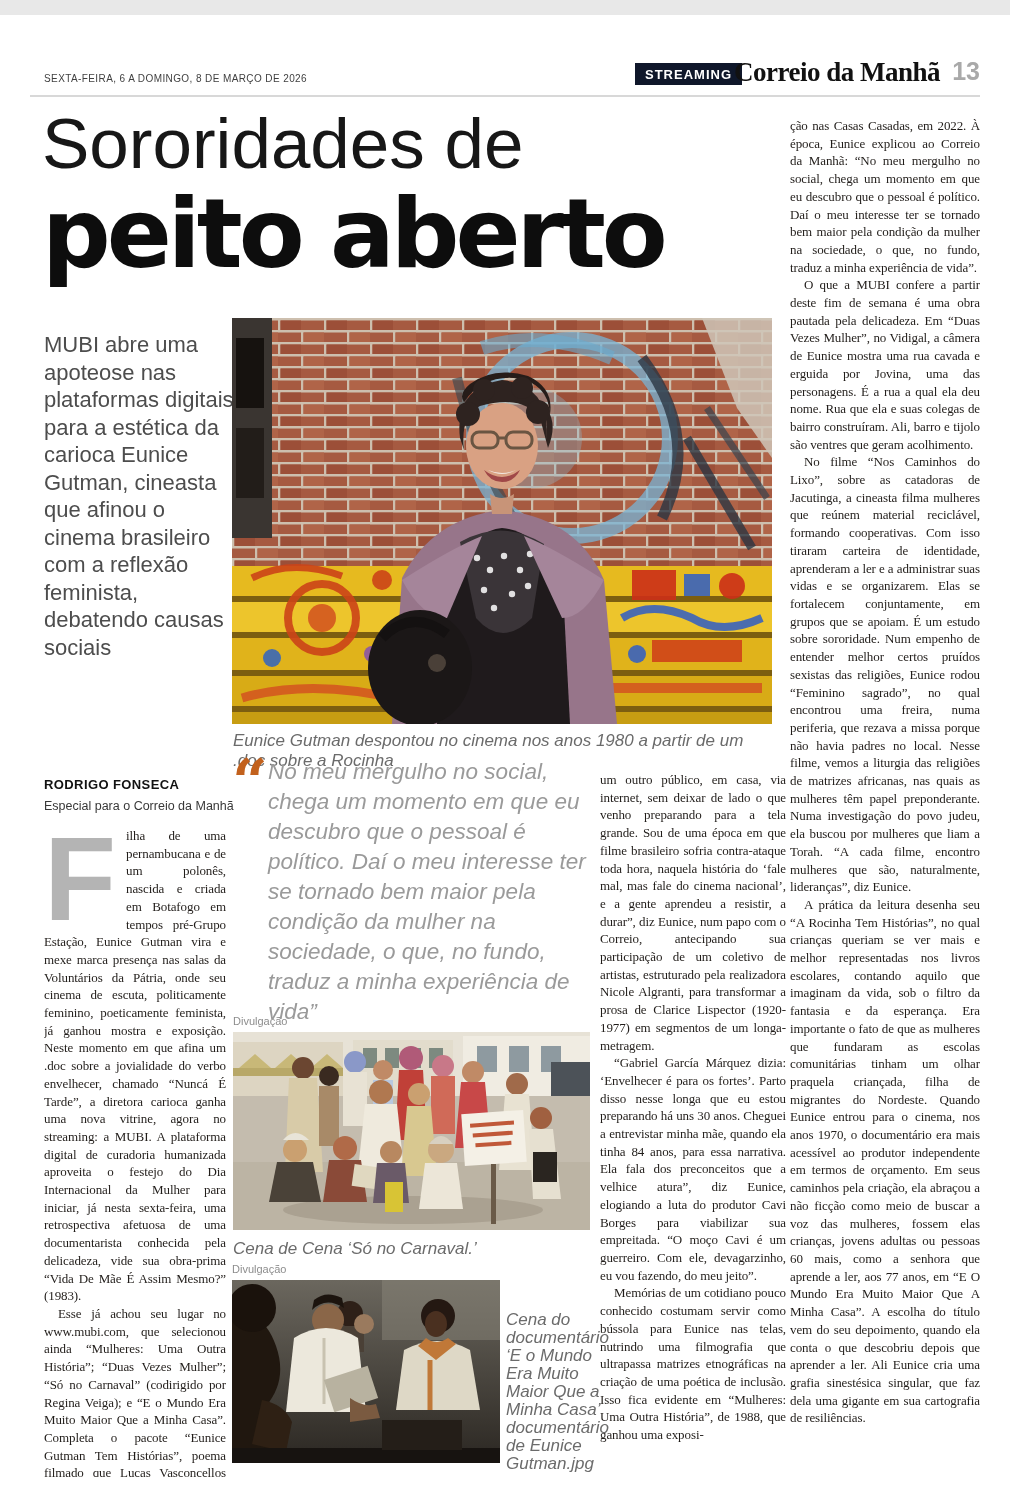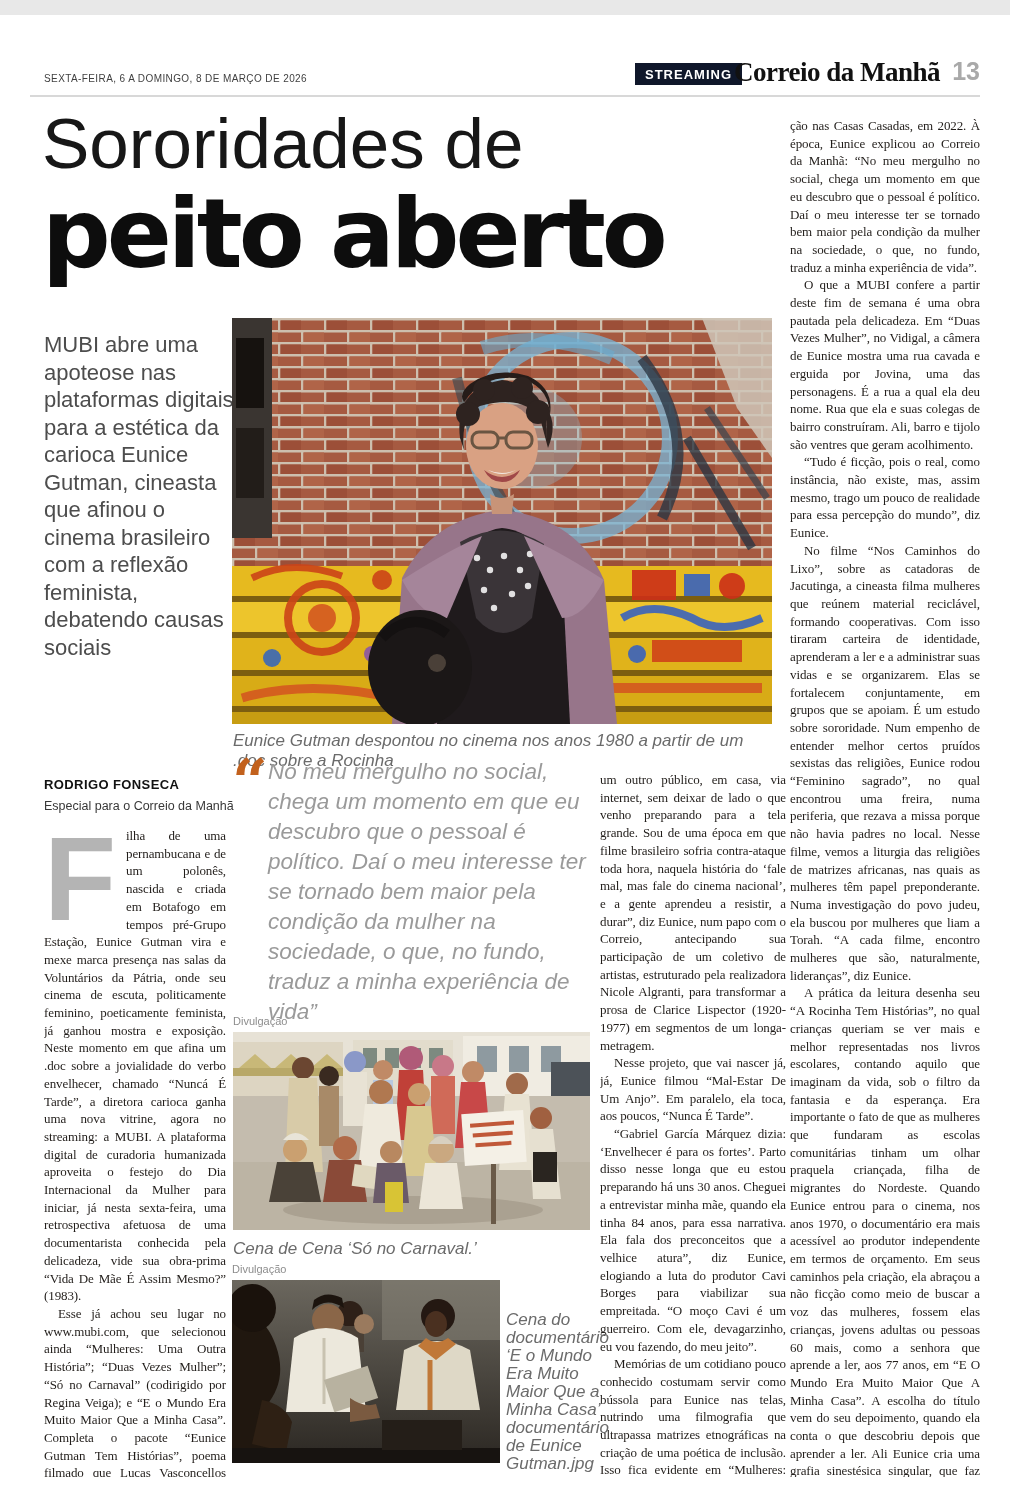--- a/index.html
+++ b/index.html
@@ -191,31 +191,29 @@
 
   <div class="pullquote">
     <div class="pq-mark" data-bind="pullquote.mark">“</div>
     <div class="pq-text" data-bind="pullquote.text">No meu mergulho no social, chega um momento em que eu descubro que o pessoal é político. Daí o meu interesse ter se tornado bem maior pela condição da mulher na sociedade, o que, no fundo, traduz a minha experiência de vida”</div>
     <div class="pq-attrib" data-bind="pullquote.attribution">EUNCICE GUTMAN</div>
   </div>
 
   <div class="article col-mid">
     <div data-bind-paras="article.middle_paragraphs">
         <p>um outro público, em casa, via internet, sem deixar de lado o que venho preparando para a tela grande. Sou de uma época em que filme brasileiro sofria contra-ataque toda hora, naquela história do ‘fale mal, mas fale do cinema nacional’, e a gente aprendeu a resistir, a durar”, diz Eunice, num papo com o Correio, antecipando sua participação de um coletivo de artistas, estruturado pela realizadora Nicole Algranti, para transformar a prosa de Clarice Lispector (1920-1977) em segmentos de um longa-metragem.</p>
-        <p>Nesse projeto, que vai nascer já, já, Eunice filmou “Mal-Estar De Um Anjo”. Em paralelo, ela toca, aos poucos, “Nunca É Tarde”.</p>
         <p>“Gabriel García Márquez dizia: ‘Envelhecer é para os fortes’. Parto disso nesse longa que eu estou preparando há uns 30 anos. Cheguei a entrevistar minha mãe, quando ela tinha 84 anos, para essa narrativa. Ela fala dos preconceitos que a velhice atura”, diz Eunice, elogiando a luta do produtor Cavi Borges para viabilizar sua empreitada. “O moço Cavi é um guerreiro. Com ele, devagarzinho, eu vou fazendo, do meu jeito”.</p>
         <p>Memórias de um cotidiano pouco conhecido costumam servir como bússola para Eunice nas telas, nutrindo uma filmografia que ultrapassa matrizes etnográficas na criação de uma poética de inclusão. Isso fica evidente em “Mulheres: Uma Outra História”, de 1988, que ganhou uma exposi-</p>
       </div>
   </div>
 
   <div class="article col-right">
     <div data-bind-paras="article.right_paragraphs">
         <p>ção nas Casas Casadas, em 2022. À época, Eunice explicou ao Correio da Manhã: “No meu mergulho no social, chega um momento em que eu descubro que o pessoal é político. Daí o meu interesse ter se tornado bem maior pela condição da mulher na sociedade, o que, no fundo, traduz a minha experiência de vida”.</p>
         <p>O que a MUBI confere a partir deste fim de semana é uma obra pautada pela delicadeza. Em “Duas Vezes Mulher”, no Vidigal, a câmera de Eunice mostra uma rua cavada e erguida por Jovina, uma das personagens. É a rua a qual ela deu nome. Rua que ela e suas colegas de bairro construíram. Ali, barro e tijolo são ventres que geram acolhimento.</p>
-        <p>“Tudo é ficção, pois o real, como instância, não existe, mas, assim mesmo, trago um pouco de realidade para essa percepção do mundo”, diz Eunice.</p>
         <p>No filme “Nos Caminhos do Lixo”, sobre as catadoras de Jacutinga, a cineasta filma mulheres que reúnem material reciclável, formando cooperativas. Com isso tiraram carteira de identidade, aprenderam a ler e a administrar suas vidas e se organizarem. Elas se fortalecem conjuntamente, em grupos que se apoiam. É um estudo sobre sororidade. Num empenho de entender melhor certos pruídos sexistas das religiões, Eunice rodou “Feminino sagrado”, no qual encontrou uma freira, numa periferia, que rezava a missa porque não havia padres no local. Nesse filme, vemos a liturgia das religiões de matrizes africanas, nas quais as mulheres têm papel preponderante. Numa investigação do povo judeu, ela buscou por mulheres que liam a Torah. “A cada filme, encontro mulheres que são, naturalmente, lideranças”, diz Eunice.</p>
         <p>A prática da leitura desenha seu “A Rocinha Tem Histórias”, no qual crianças queriam se ver mais e melhor representadas nos livros escolares, contando aquilo que imaginam da vida, sob o filtro da fantasia e da esperança. Era importante o fato de que as mulheres que fundaram as escolas comunitárias tinham um olhar praquela criançada, filha de migrantes do Nordeste. Quando Eunice entrou para o cinema, nos anos 1970, o documentário era mais acessível ao produtor independente em termos de orçamento. Em seus caminhos pela criação, ela abraçou a não ficção como meio de buscar a voz das mulheres, fossem elas crianças, jovens adultas ou pessoas 60 mais, como a senhora que aprende a ler, aos 77 anos, em “E O Mundo Era Muito Maior Que A Minha Casa”. A escolha do título vem do seu depoimento, quando ela conta o que descobriu depois que aprender a ler. Ali Eunice cria uma grafia sinestésica singular, que faz dela uma gigante em sua cartografia de resiliências.</p>
       </div>
   </div>
 
   <div class="credit credit-carnaval" data-bind="photos.carnaval.credit">Divulgação</div>
   <figure class="photo-carnaval">
     <svg viewBox="0 0 357 198" preserveAspectRatio="none">
       <rect width="357" height="198" fill="#c9c2b4"></rect>
       <rect x="0" y="0" width="357" height="66" fill="#e7e2d6"></rect>

